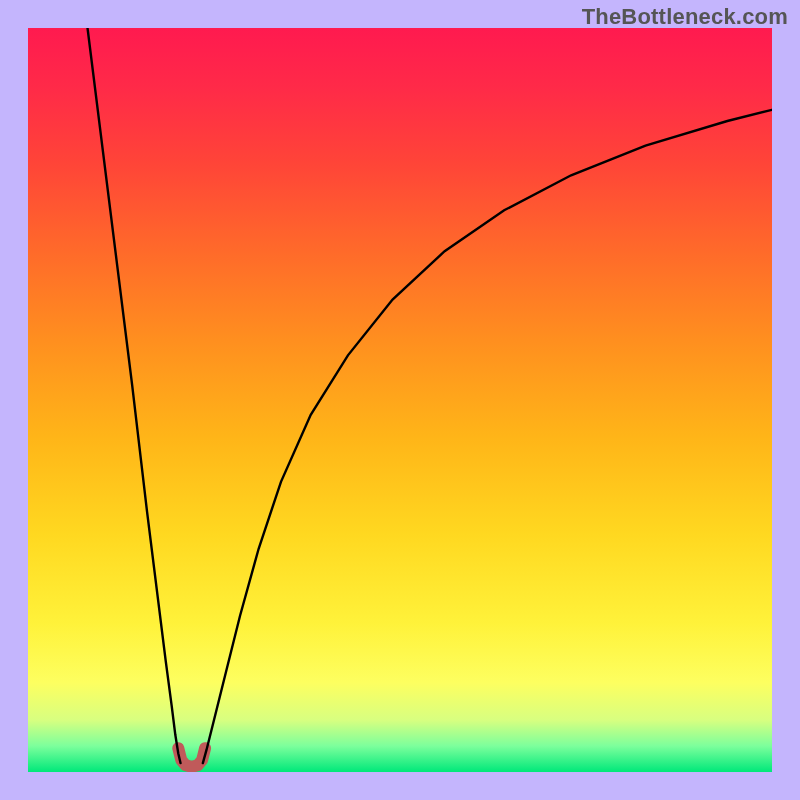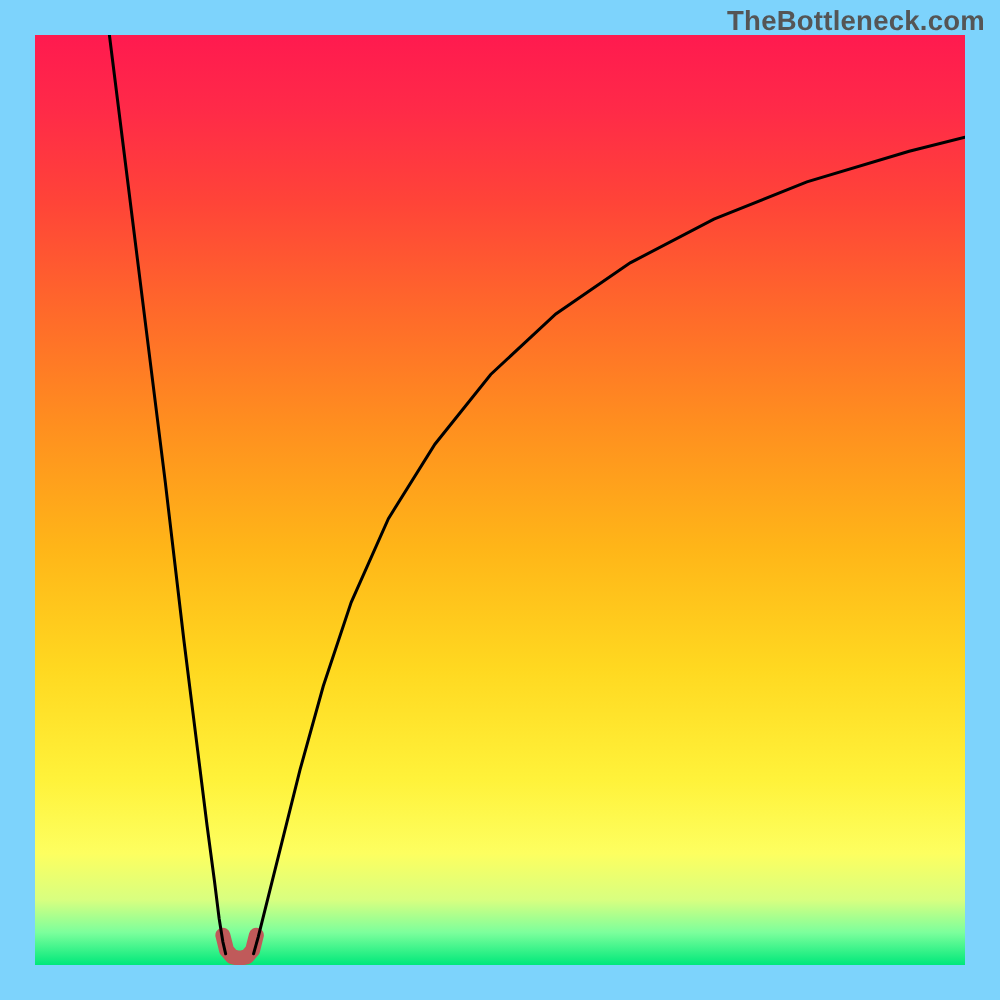--- a/index.html
+++ b/index.html
@@ -8,21 +8,21 @@
     width: 800px;
     height: 800px;
     overflow: hidden;
     background: #000;
     font-family: Arial, Helvetica, sans-serif;
   }
   .frame {
     position: absolute;
     top: 0; left: 0;
     width: 800px; height: 800px;
-    background: #7dd3fc;
+    background: #c4b5fd;
   }
   .plot {
     position: absolute;
     top: 28px; left: 28px;
     width: 744px; height: 744px;
     overflow: hidden;
   }
   .plot svg { display: block; }
   .watermark {
     position: absolute;

